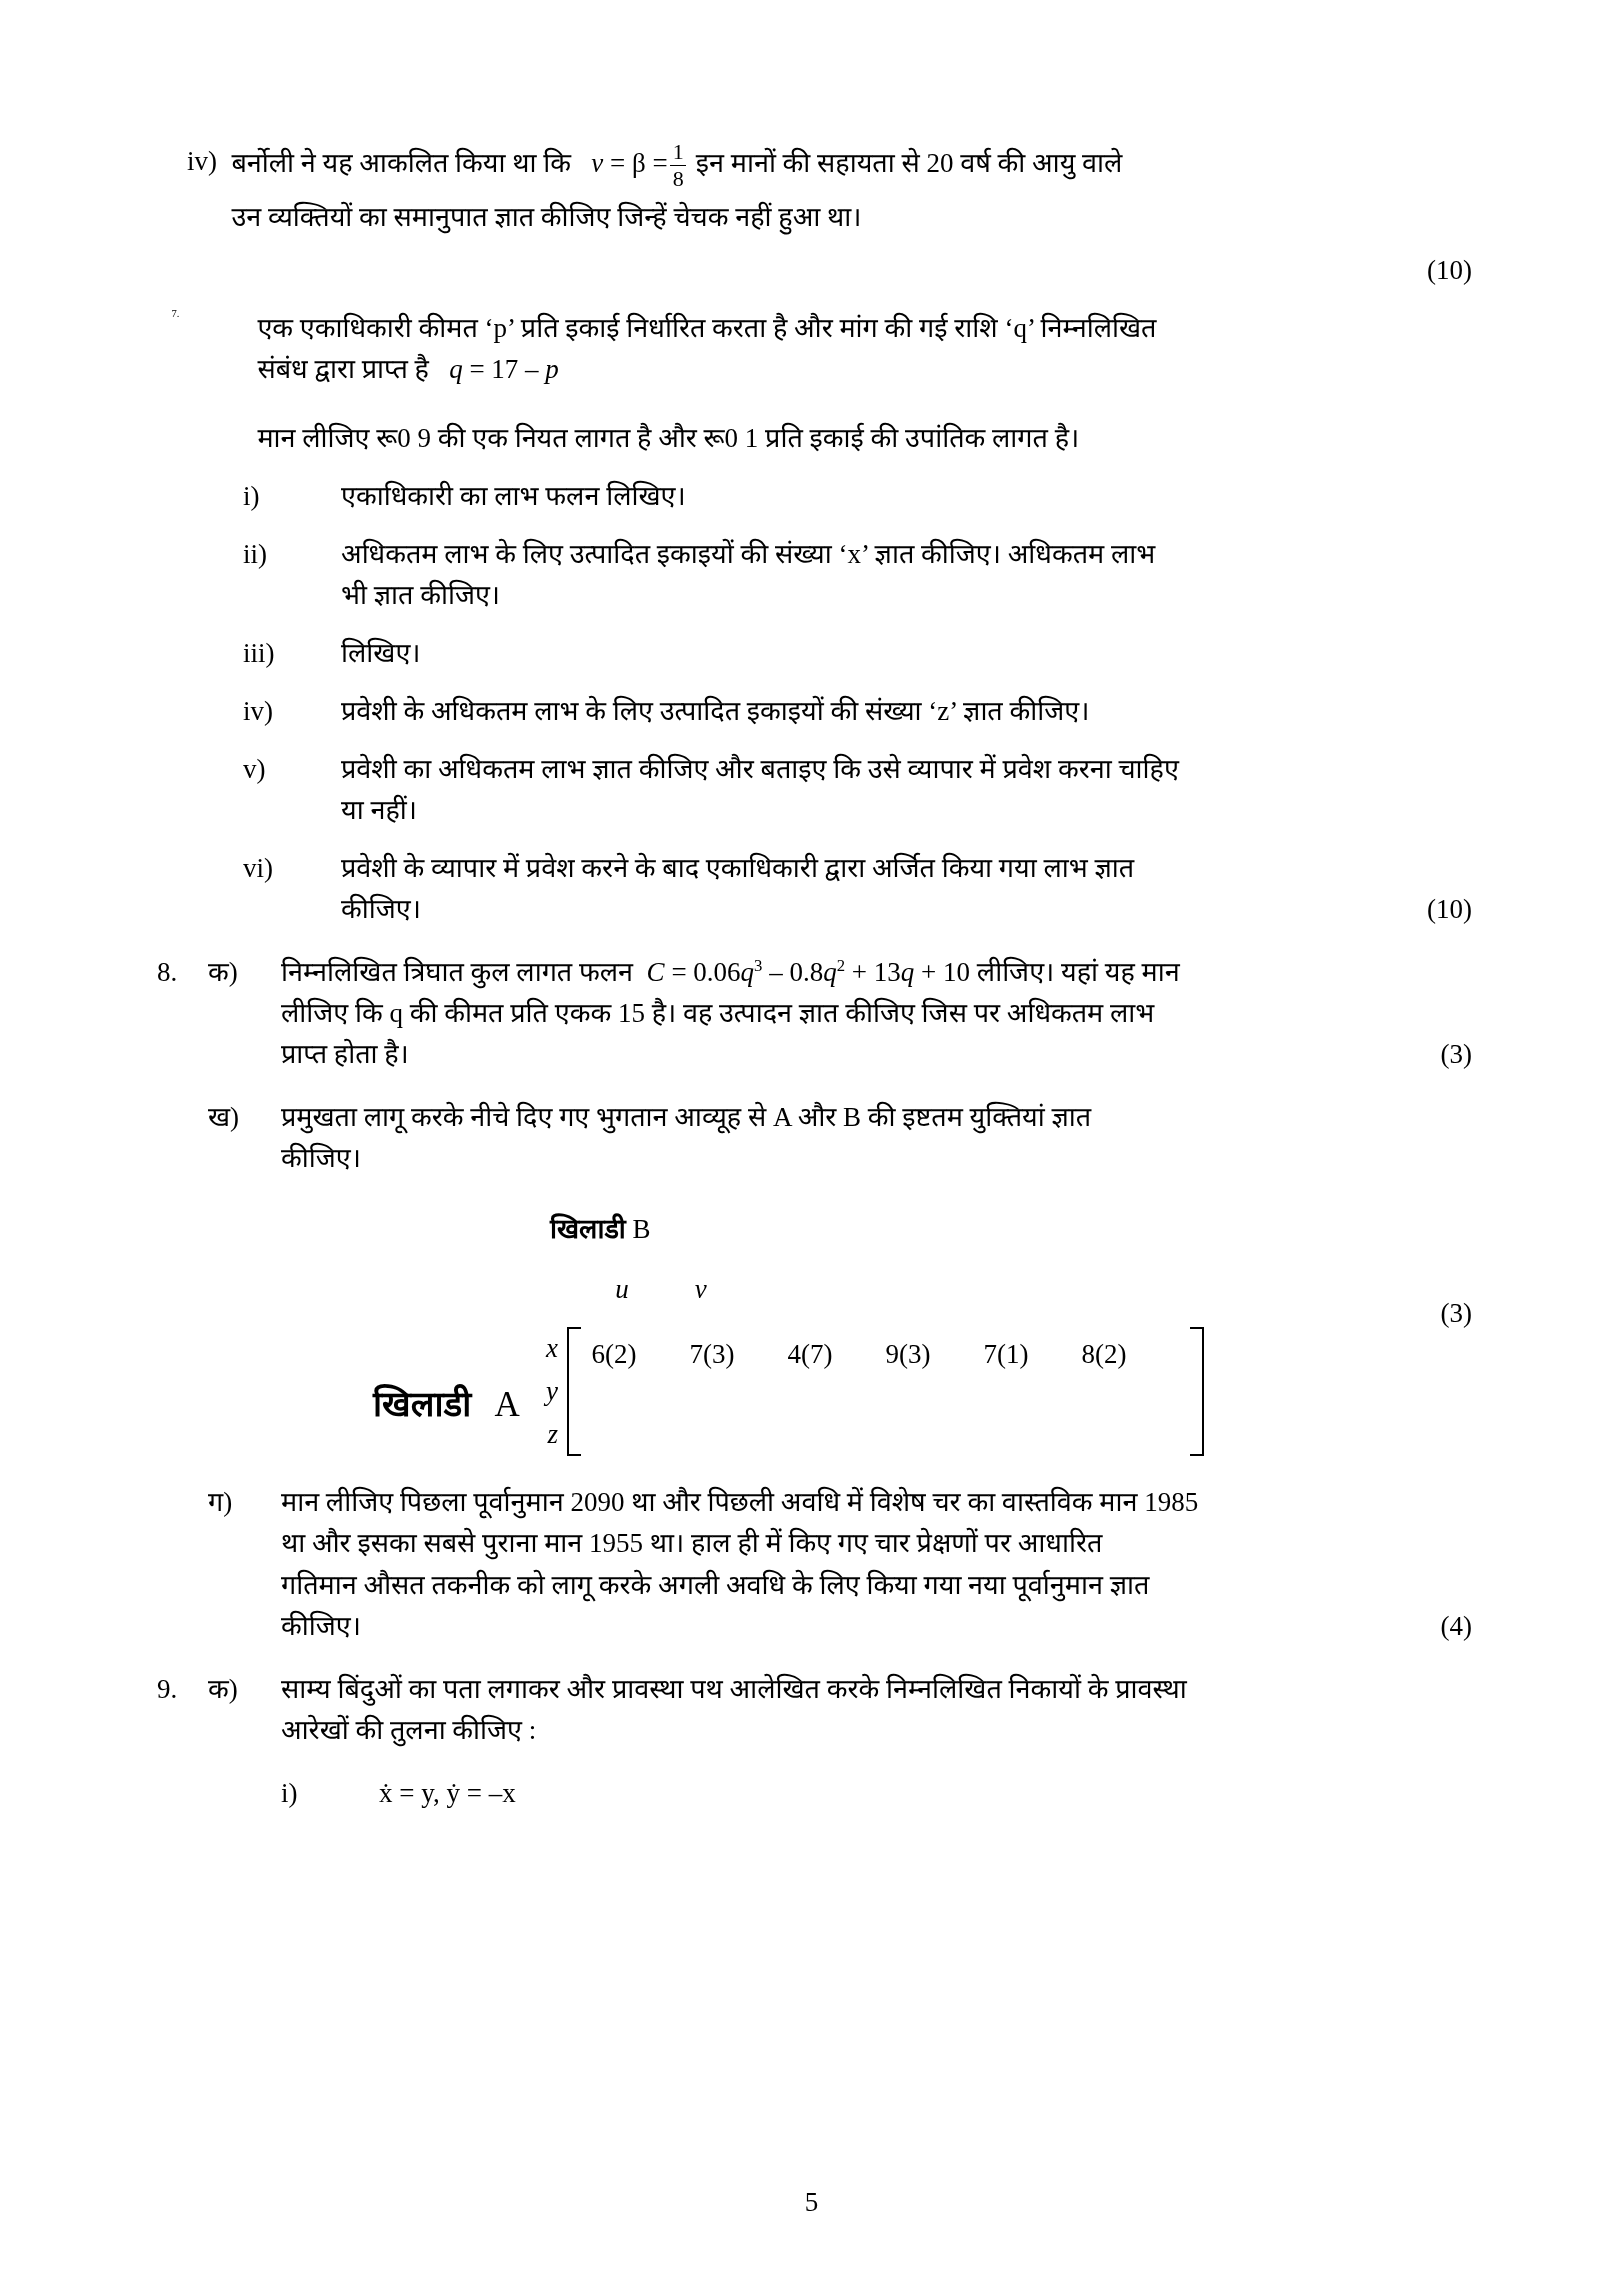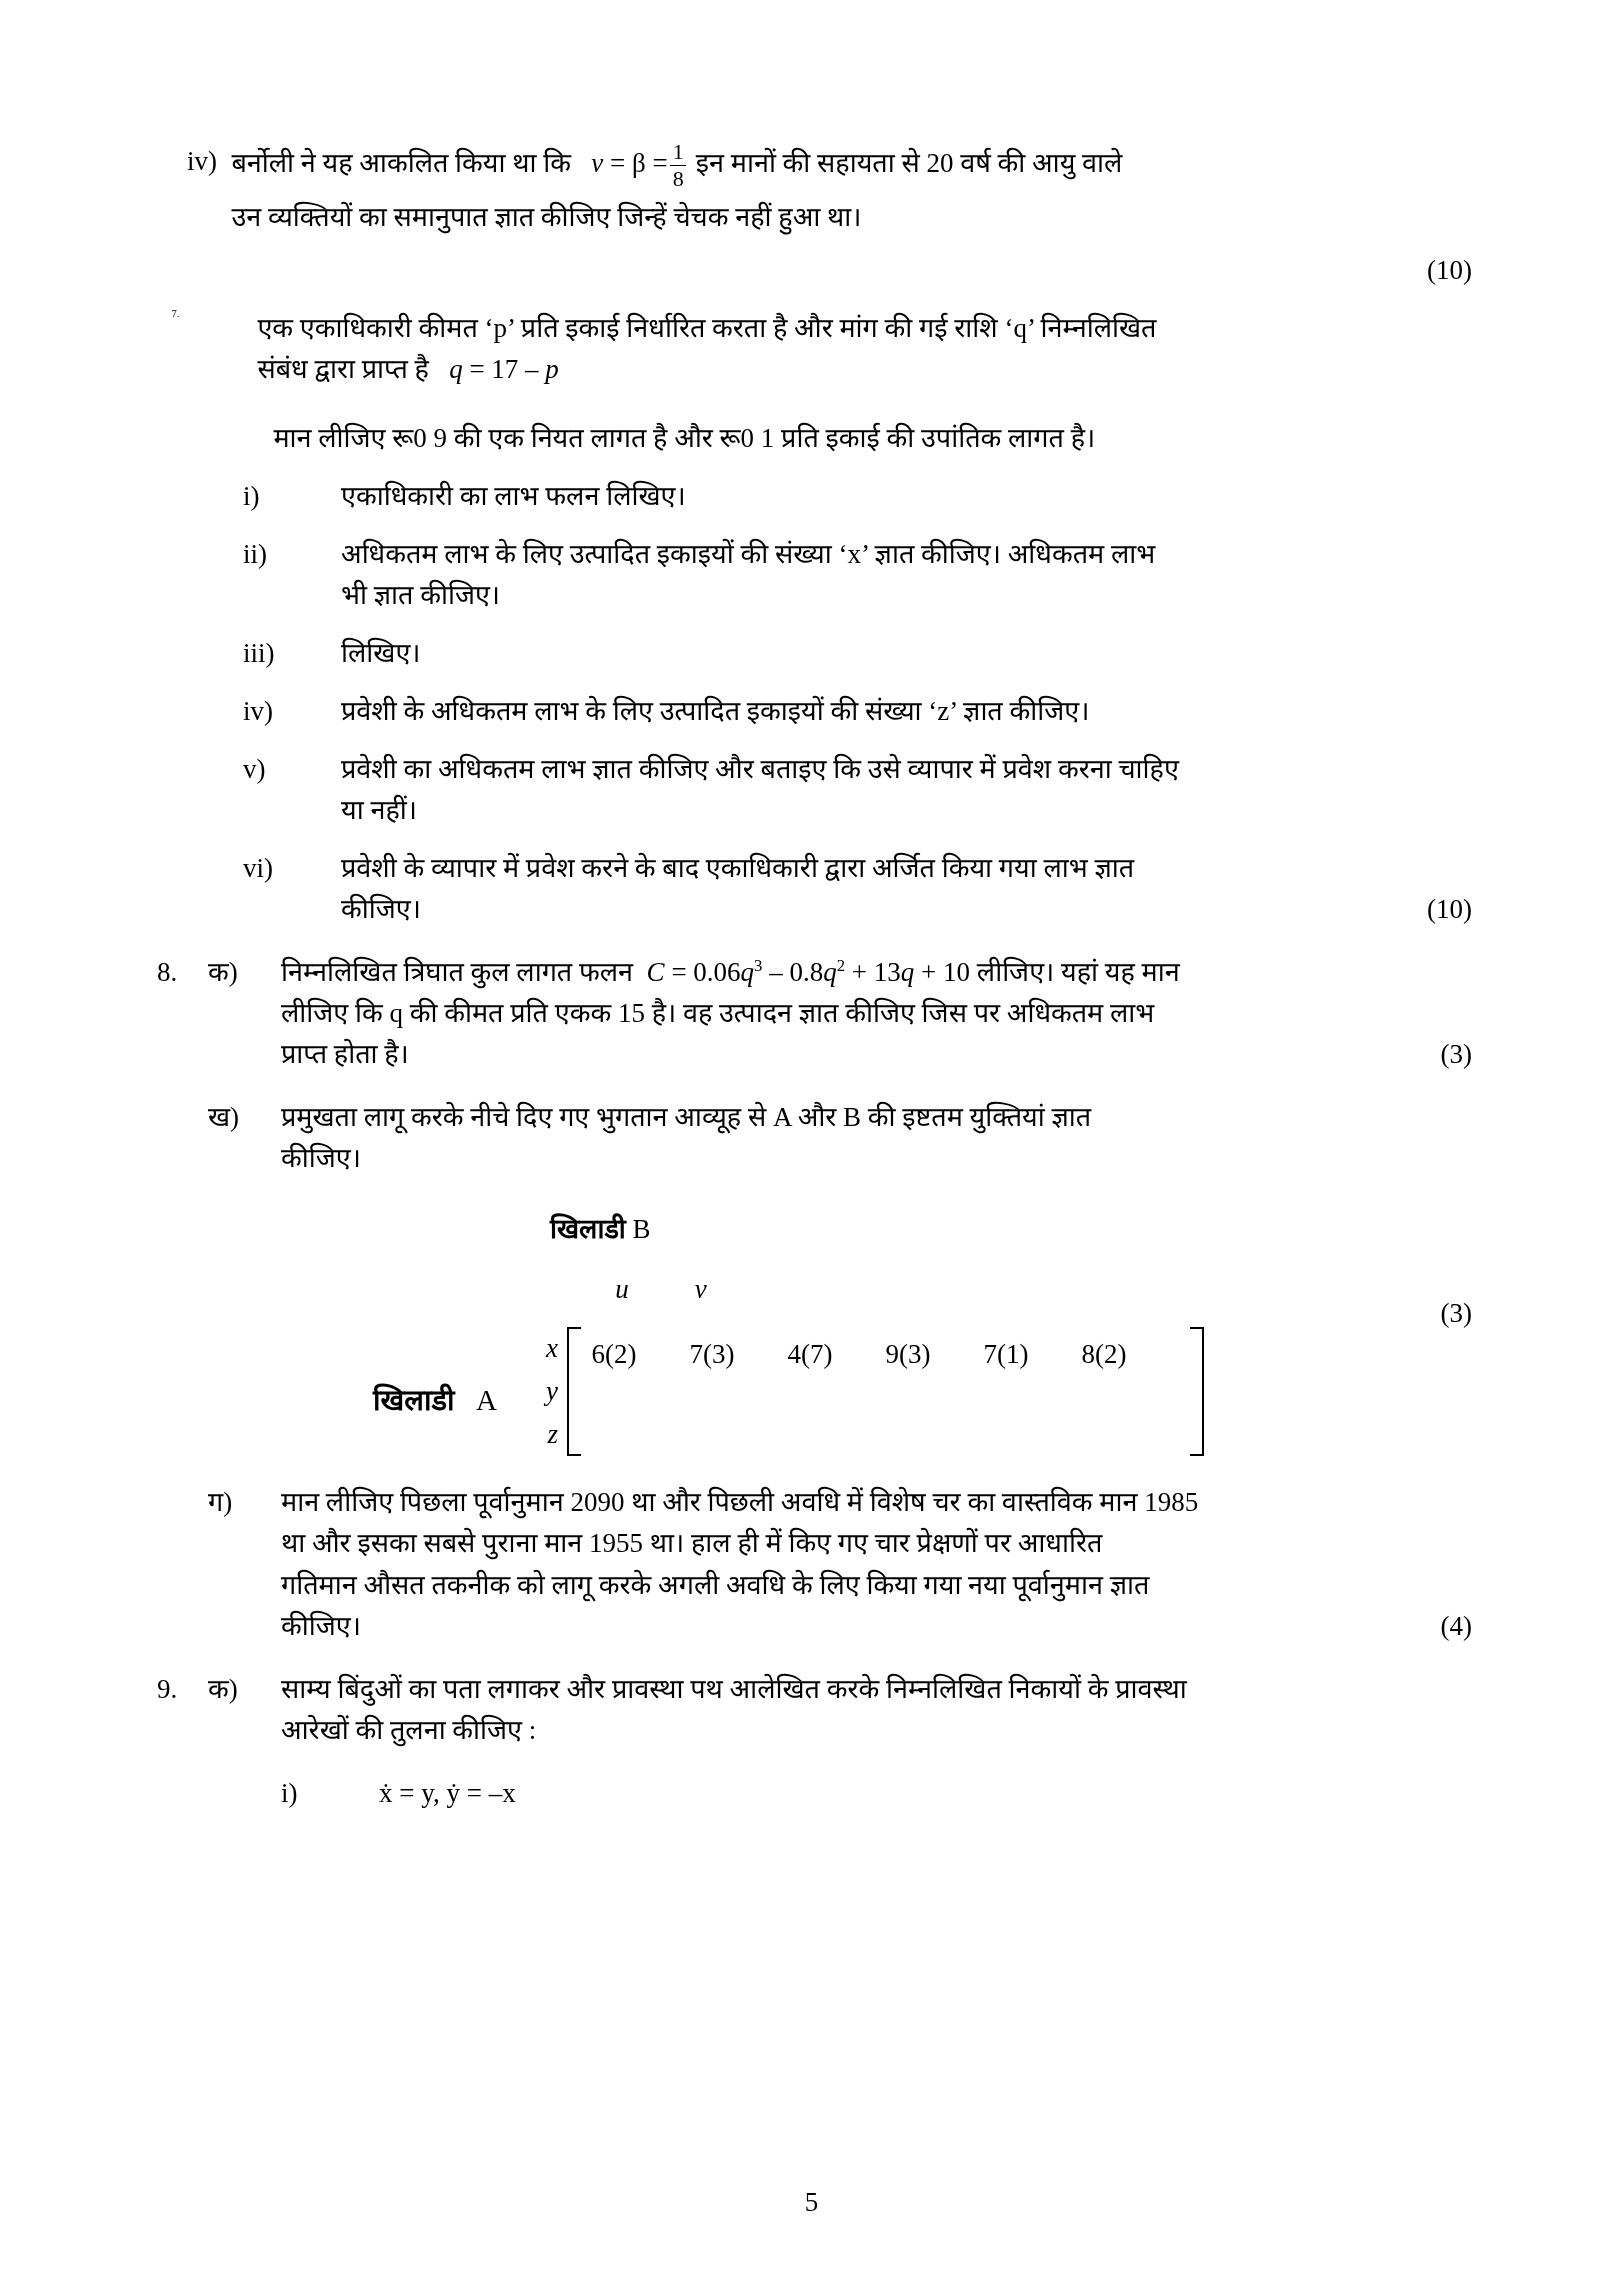--- a/index.html
+++ b/index.html
@@ -143,21 +143,21 @@
     top: 73px;
     font-size: 27px;
     font-style: italic;
     letter-spacing: 0;
   }
   .col-heads span { display: inline-block; width: 72px; text-align: center; font-style: italic;}
   .player-a {
     position: absolute;
     left: 216px;
     top: 178px;
-    font-size: 29px;
+    font-size: 35px;
     font-weight: bold;
   }
   .player-a .lat { font-weight: normal; margin-left: 14.4px; }
   .matrix {
     position: absolute;
     left: 380px;
     top: 126px;
     display: flex;
     align-items: stretch;
   }
@@ -203,21 +203,21 @@
   .footer-page {
     position: absolute;
     left: 0;
     right: 0;
     bottom: 77px;
     text-align: center;
     font-size: 27px;
   }
   .sp-top-26 { margin-top: 17px; }
   .sp-top-34 { margin-top: 22px; }
-  .sp-top-42 { margin-top: 27.5px; margin-left: 16px; }
+  .sp-top-42 { margin-top: 27.5px; }
   .clear { clear: both; }
 </style>
 </head>
 <body>
 
 <div class="page">
   <div class="content">
 
     <div class="subrow" style="margin-top:0;">
       <div class="rn" style="flex:0 0 60px; text-align:right; padding-right:14.4px;">iv)</div>

